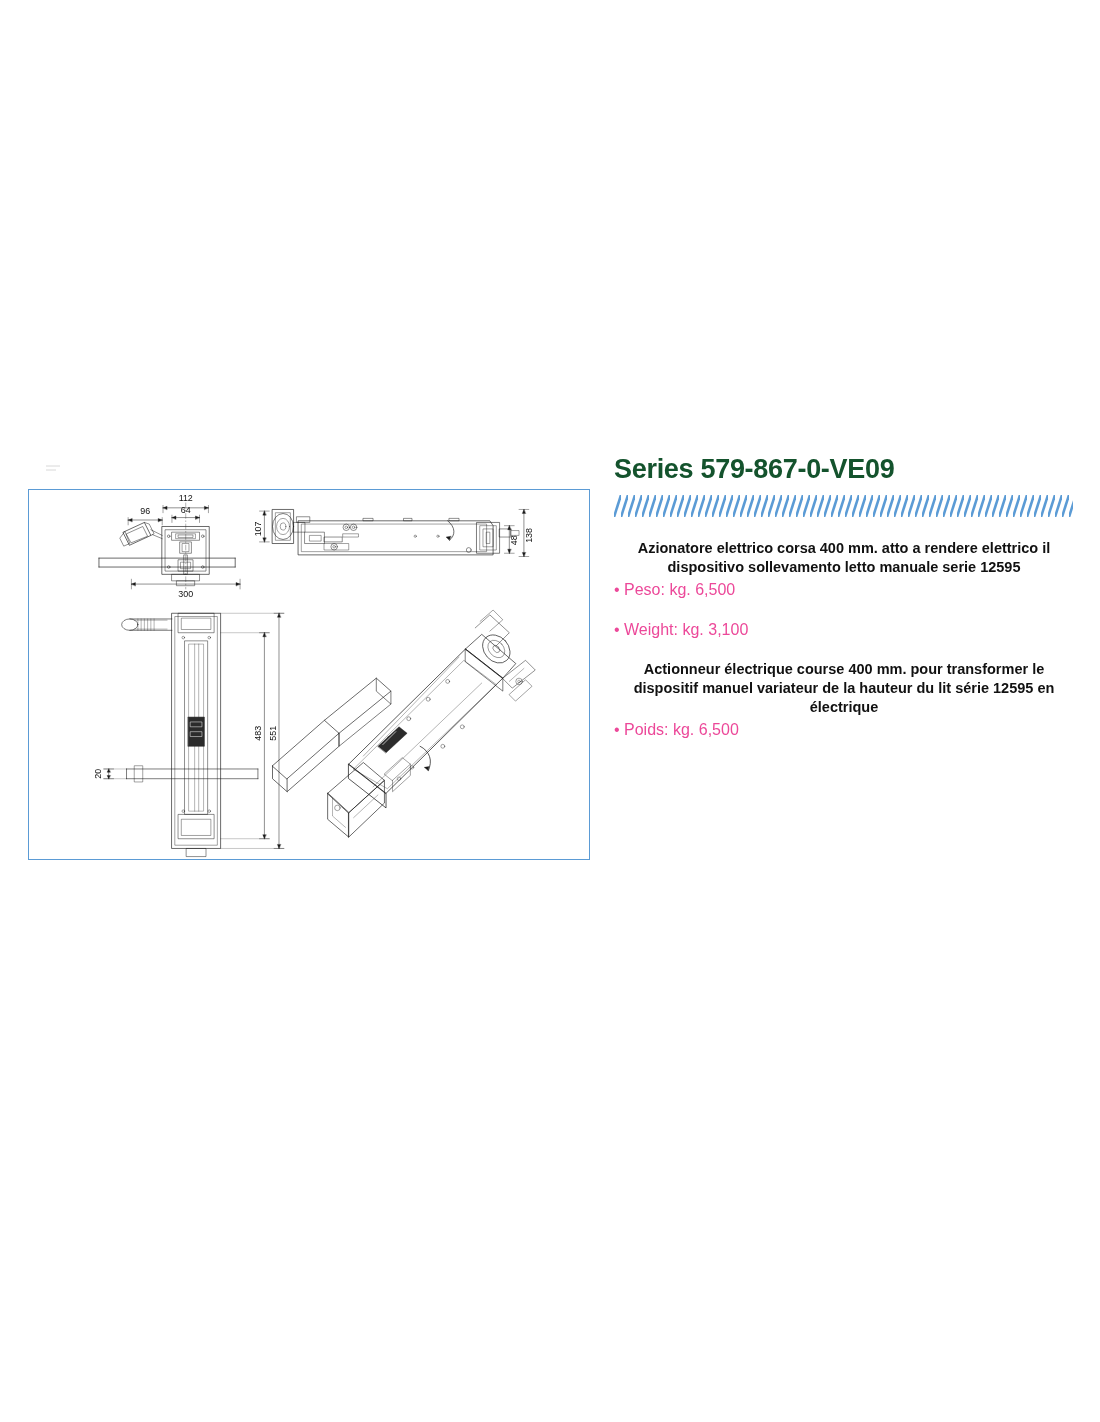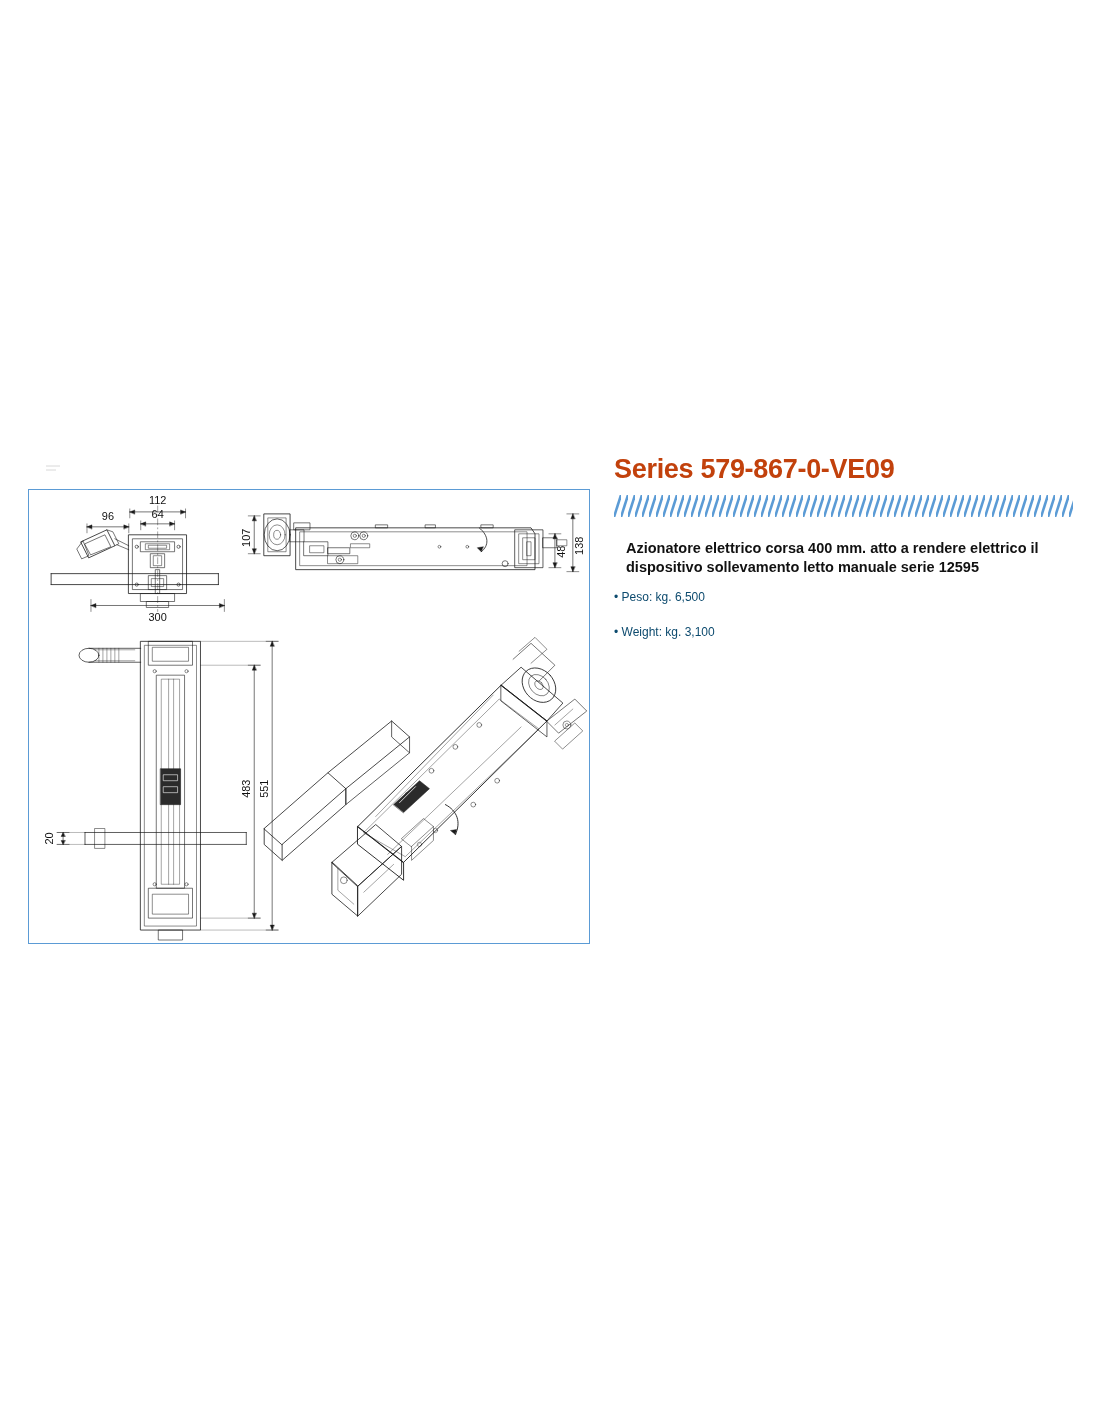--- a/index.html
+++ b/index.html
@@ -15,21 +15,21 @@
     color: #1a1a1a;
     overflow: hidden;
   }
 
   
   #drawing-panel {
     position: absolute;
     left: 28px;
     top: 489px;
     width: 562px;
-    height: 455px;
+    height: 371px;
     border: 1.5px solid #5b9bd5;
     box-sizing: border-box;
     background: #ffffff;
   }
   #drawing-svg {
     display: block;
     width: 100%;
     height: 100%;
   }
 
@@ -37,45 +37,46 @@
   #info-column {
     position: absolute;
     left: 614px;
     top: 455px;
     width: 460px;
   }
   #series-title {
     font-size: 27px;
     font-weight: bold;
     letter-spacing: -0.3px;
-    color: #c2410c;
+    color: #14532d;
     margin: 0 0 10px 0;
     line-height: 1.1;
   }
   #hatch-rule {
     width: 459px;
     height: 22px;
     margin: 0 0 22px 0;
     display: block;
   }
   .desc-block {
     margin: 0 0 18px 0;
   }
   .desc-text {
     font-size: 14.5px;
     font-weight: bold;
     line-height: 1.32;
     color: #111111;
-    margin: 12px;
+    margin: 0;
+    text-align: center;
   }
   .desc-meta {
-    font-size: 12px;
+    font-size: 16px;
     font-weight: normal;
     line-height: 1.4;
-    color: #0c4a6e;
+    color: #ec4899;
     margin: 2px 0 0 0;
   }
 
   
   #stray-marks {
     position: absolute;
     left: 44px;
     top: 462px;
     width: 40px;
     height: 12px;
@@ -350,15 +351,19 @@
 
   <div class="desc-block">
     <p class="desc-text">Azionatore elettrico corsa 400 mm. atto a rendere elettrico il dispositivo sollevamento letto manuale serie 12595</p>
     <p class="desc-meta">• Peso: kg. 6,500</p>
   </div>
 
   <div class="desc-block">
     <p class="desc-meta">• Weight: kg. 3,100</p>
   </div>
 
+  <div class="desc-block">
+    <p class="desc-text">Actionneur électrique course 400 mm. pour transformer le dispositif manuel variateur de la hauteur du lit série 12595 en électrique</p>
+    <p class="desc-meta">• Poids: kg. 6,500</p>
+  </div>
 
 
 </div>
 
 </body></html>

